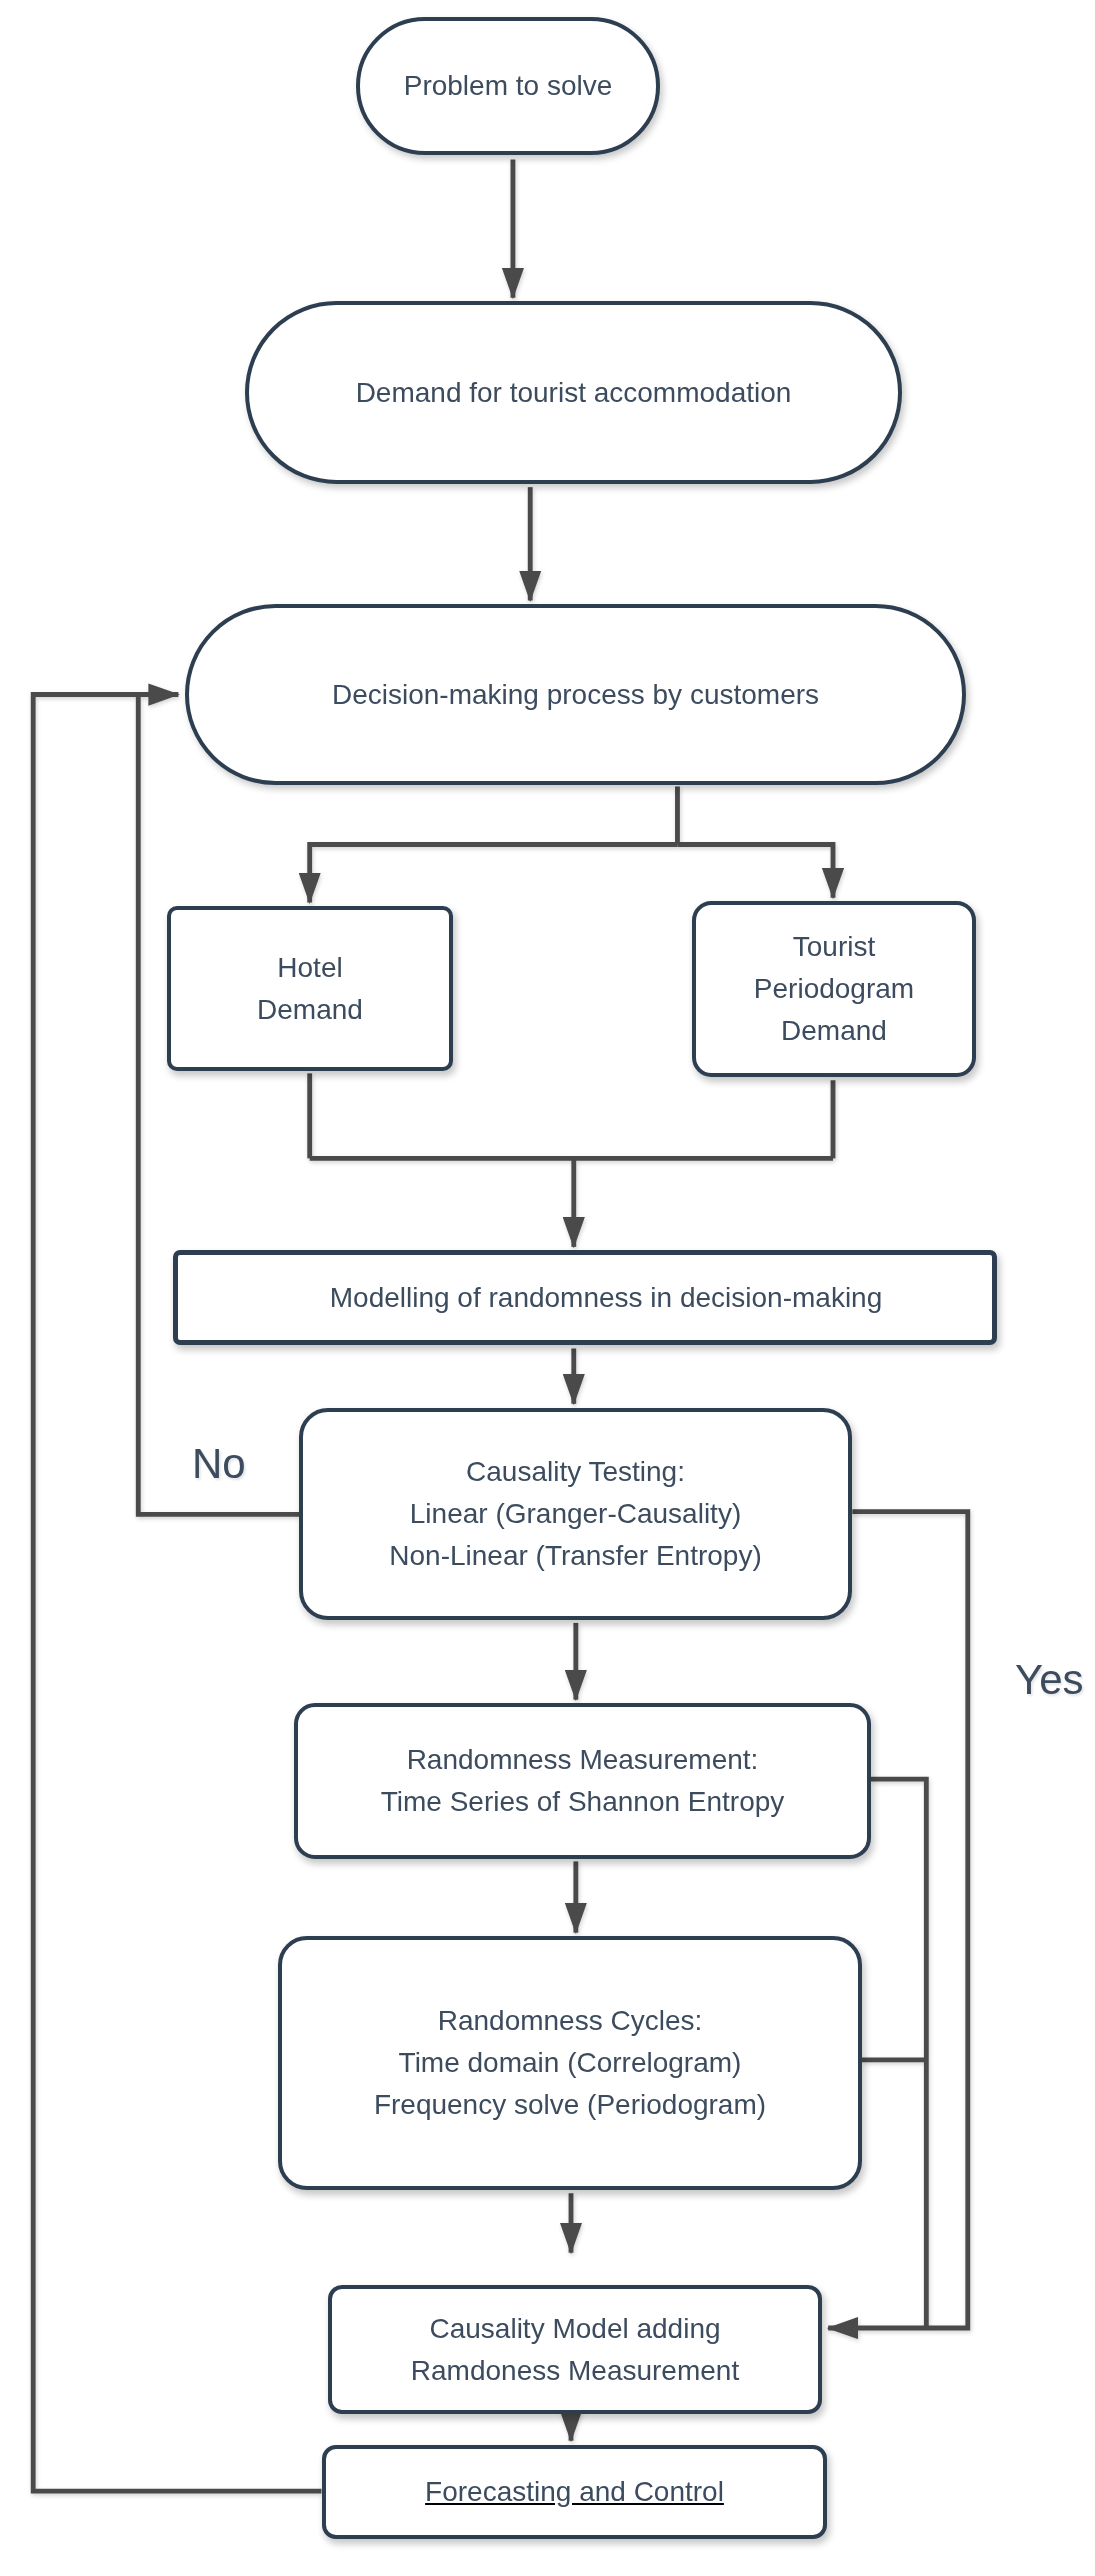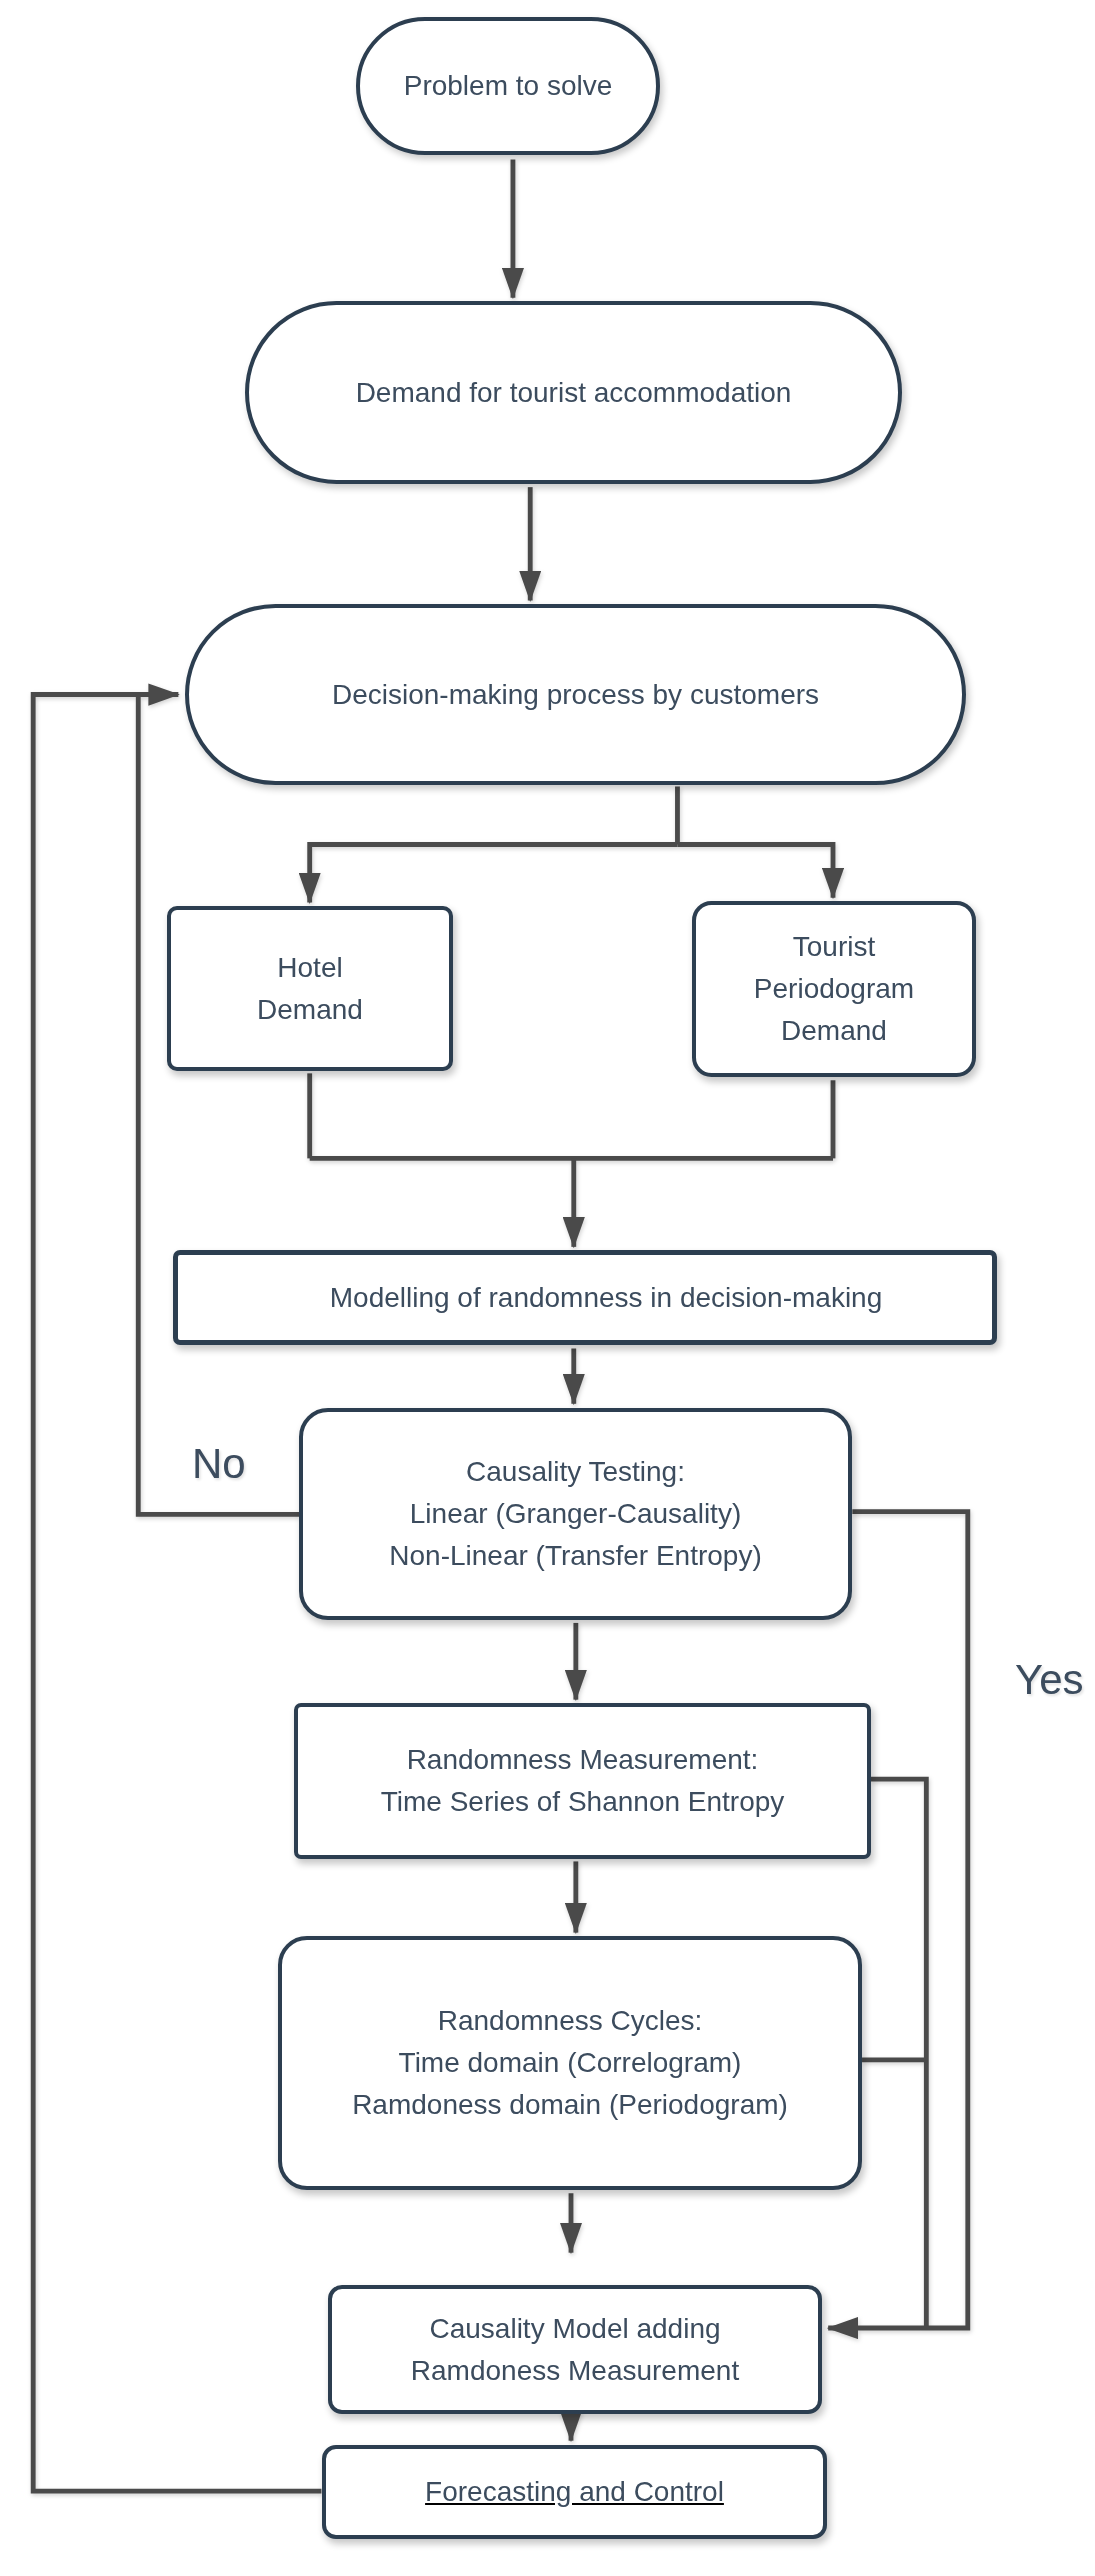--- a/index.html
+++ b/index.html
@@ -125,29 +125,29 @@
   <div class="node thick" style="left:173px;top:1250px;width:824px;height:95px;border-radius:7px;">
     <span class="node-label">Modelling of randomness in decision-making</span>
   </div>
 
   <div class="node" style="left:299px;top:1408px;width:553px;height:212px;border-radius:29px;">
     <span class="node-label">Causality Testing:
 Linear (Granger-Causality)
 Non-Linear (Transfer Entropy)</span>
   </div>
 
-  <div class="node" style="left:294px;top:1703px;width:577px;height:156px;border-radius:7px;">
+  <div class="node" style="left:294px;top:1703px;width:577px;height:156px;border-radius:21px;">
     <span class="node-label">Randomness Measurement:
 Time Series of Shannon Entropy</span>
   </div>
 
   <div class="node" style="left:278px;top:1936px;width:584px;height:254px;border-radius:29px;">
     <span class="node-label">Randomness Cycles:
 Time domain (Correlogram)
-Ramdoness domain (Periodogram)</span>
+Frequency solve (Periodogram)</span>
   </div>
 
   <div class="node" style="left:328px;top:2257px;width:494px;height:129px;border-radius:14px;margin-top:28px;">
     <span class="node-label">Causality Model adding
 Ramdoness Measurement</span>
   </div>
 
   <div class="node" style="left:322px;top:2445px;width:505px;height:94px;border-radius:14px;text-decoration:underline;">
     <span class="node-label">Forecasting and Control</span>
   </div>

